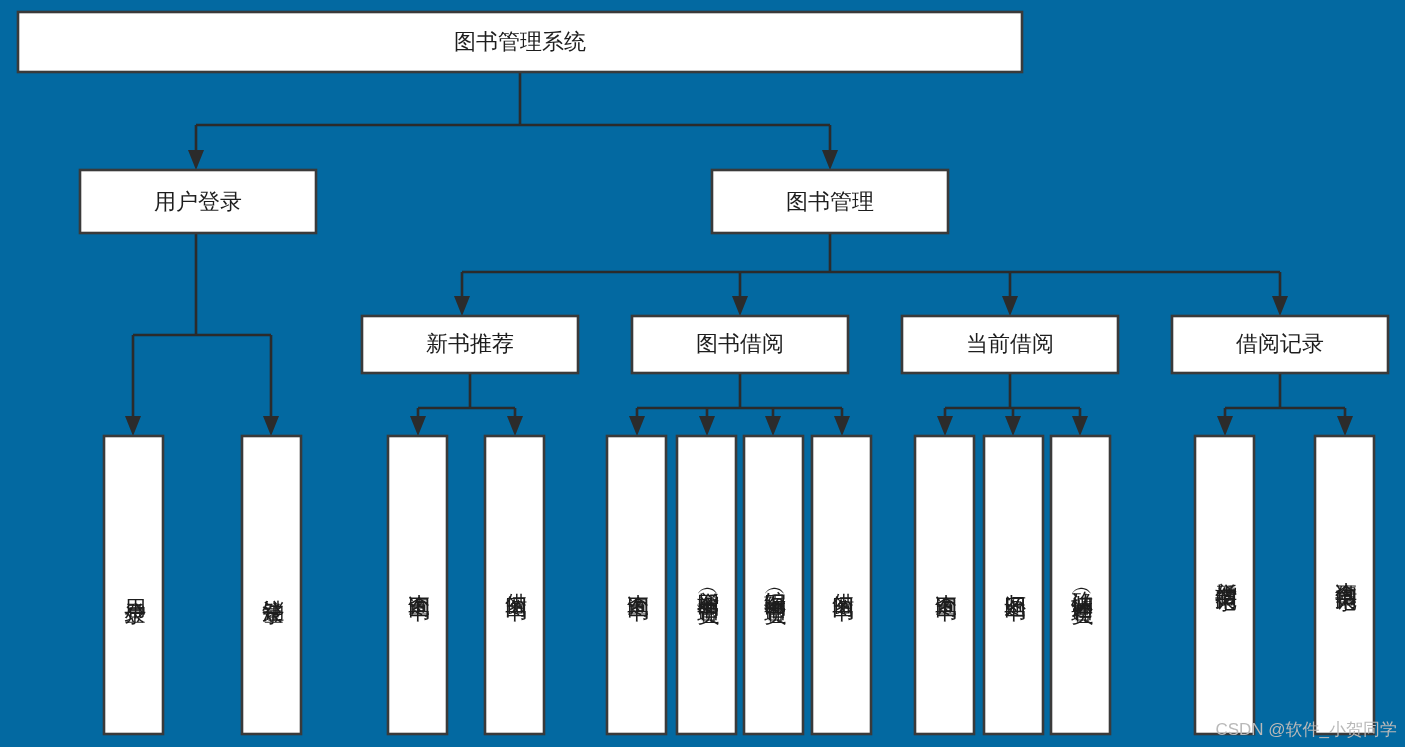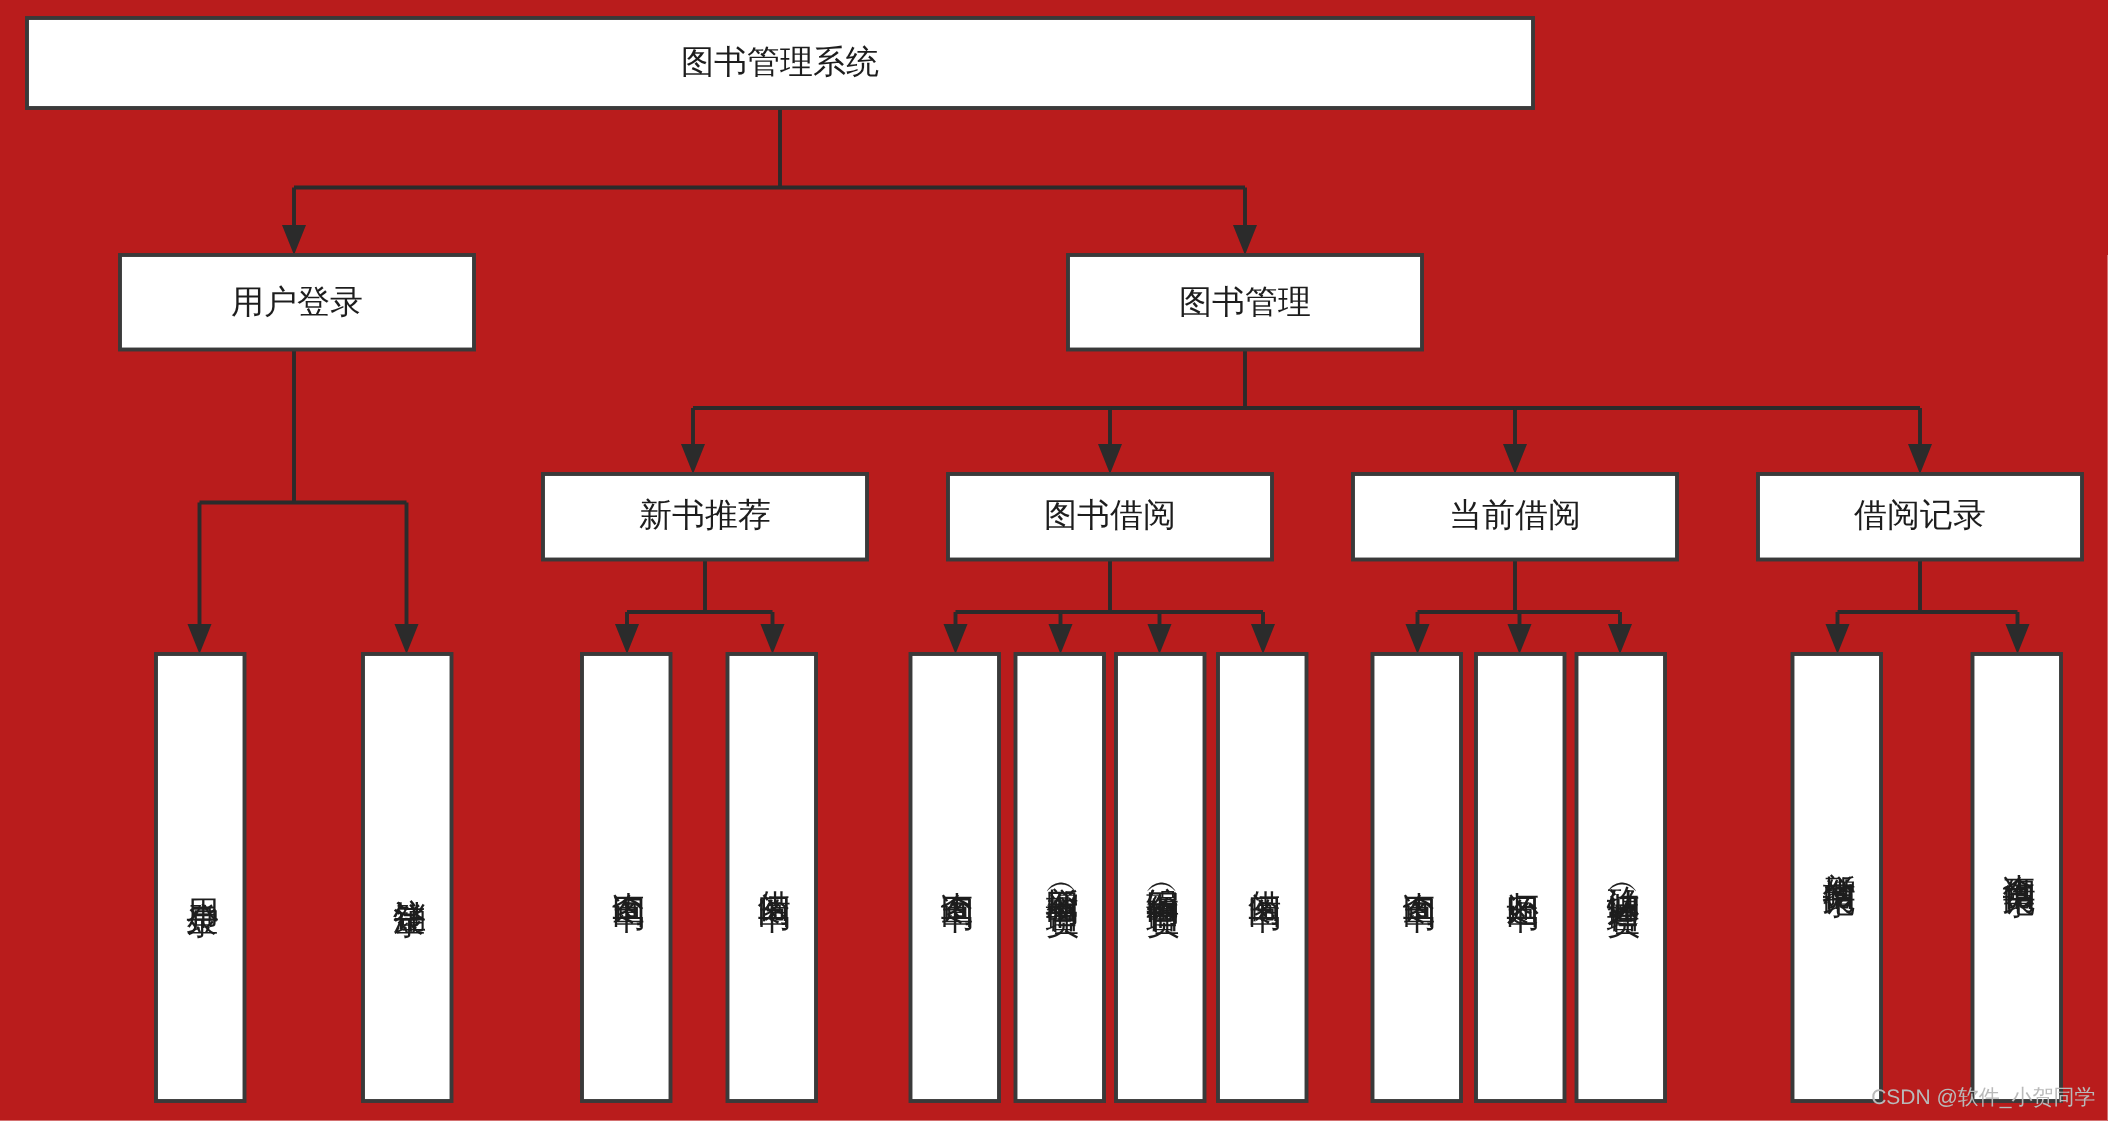--- a/index.html
+++ b/index.html
@@ -10,21 +10,21 @@
   body {
     width: 1405px;
     height: 747px;
     overflow: hidden;
     font-family: "Liberation Sans", "DejaVu Sans", sans-serif;
   }
   #diagram-root {
     position: relative;
     width: 1405px;
     height: 747px;
-    background: #b91c1c;
+    background: #0369a1;
   }
   svg.diagram-canvas {
     position: absolute;
     left: 0;
     top: 0;
     width: 1405px;
     height: 747px;
     display: block;
   }
   .node-box {
@@ -56,21 +56,21 @@
     text-anchor: middle;
     dominant-baseline: middle;
     writing-mode: vertical-rl;
     letter-spacing: 2px;
   }
   .watermark-text {
     position: absolute;
     right: 8px;
     bottom: 6px;
     font-family: "Liberation Sans", "DejaVu Sans", sans-serif;
-    font-size: 14px;
+    font-size: 17px;
     color: #b9b9b9;
     white-space: nowrap;
     user-select: none;
   }
 </style>
 </head>
 <body>
 
 <div id="diagram-root">
 

